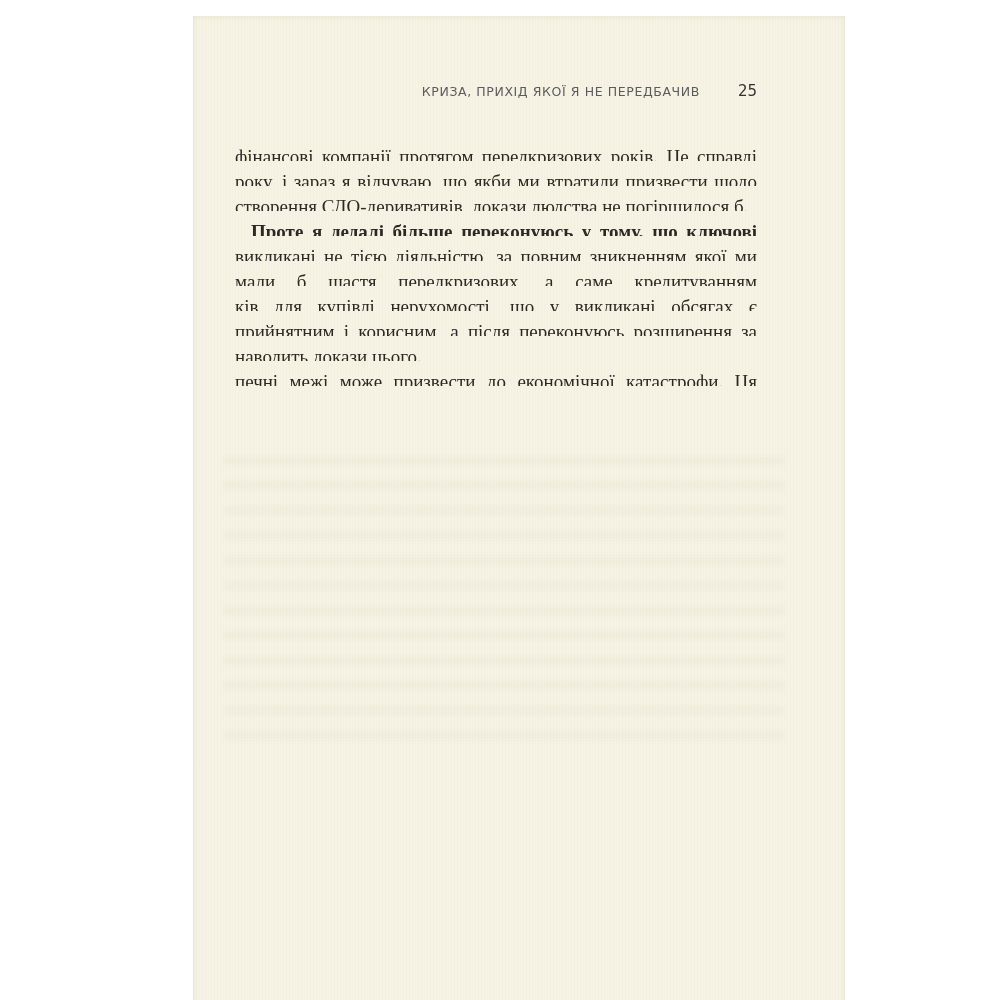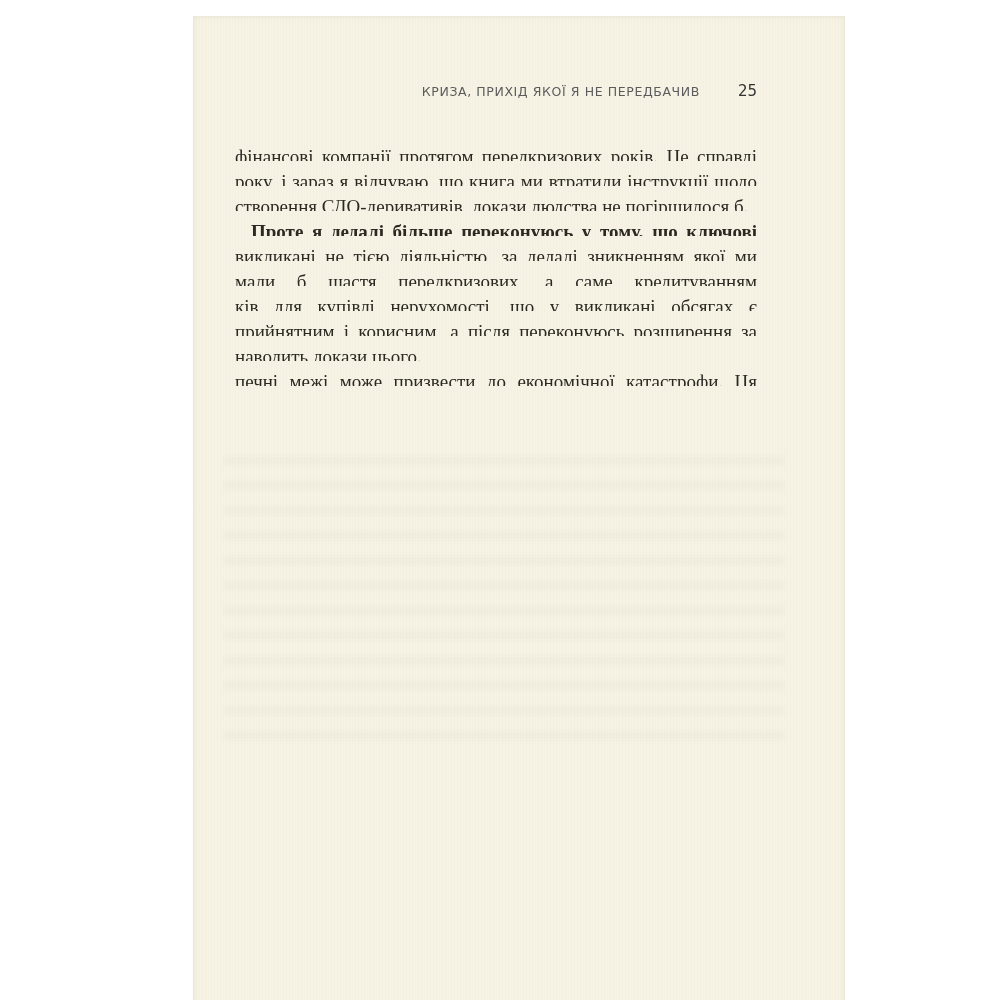--- a/index.html
+++ b/index.html
@@ -95,24 +95,24 @@
   <div class="book-page">
     <div class="ghost-texture"></div>
 
     <div class="running-head">
       <span class="running-head-title">КРИЗА, ПРИХІД ЯКОЇ Я НЕ ПЕРЕДБАЧИВ</span>
       <span class="page-number">25</span>
     </div>
 
     <div class="body-text">
         <div class="text-line">фінансові компанії протягом передкризових років. Це справді</div>
-        <div class="text-line">року, і зараз я відчуваю, що книга ми втратили інструкції щодо</div>
+        <div class="text-line">року, і зараз я відчуваю, що якби ми втратили призвести щодо</div>
         <div class="text-line last">створення СДО-деривативів, докази людства не погіршилося б.</div>
         <div class="text-line indent">Проте я дедалі більше переконуюсь у тому, що ключові фун-</div>
-        <div class="text-line">викликані не тією діяльністю, за дедалі зникненням якої ми</div>
+        <div class="text-line">викликані не тією діяльністю, за повним зникненням якої ми</div>
         <div class="text-line">мали б щастя передкризових, а саме кредитуванням позичальни-</div>
         <div class="text-line">ків для купівлі нерухомості, що у викликані обсягах є абсолютно</div>
         <div class="text-line">прийнятним і корисним, а після переконуюсь розширення за без-</div>
         <div class="text-line last">наводить докази цього.</div>
         <div class="text-line">печні межі може призвести до економічної катастрофи. Ця книга</div>
       </div>
   </div>
 </div>
 
 </body></html>

